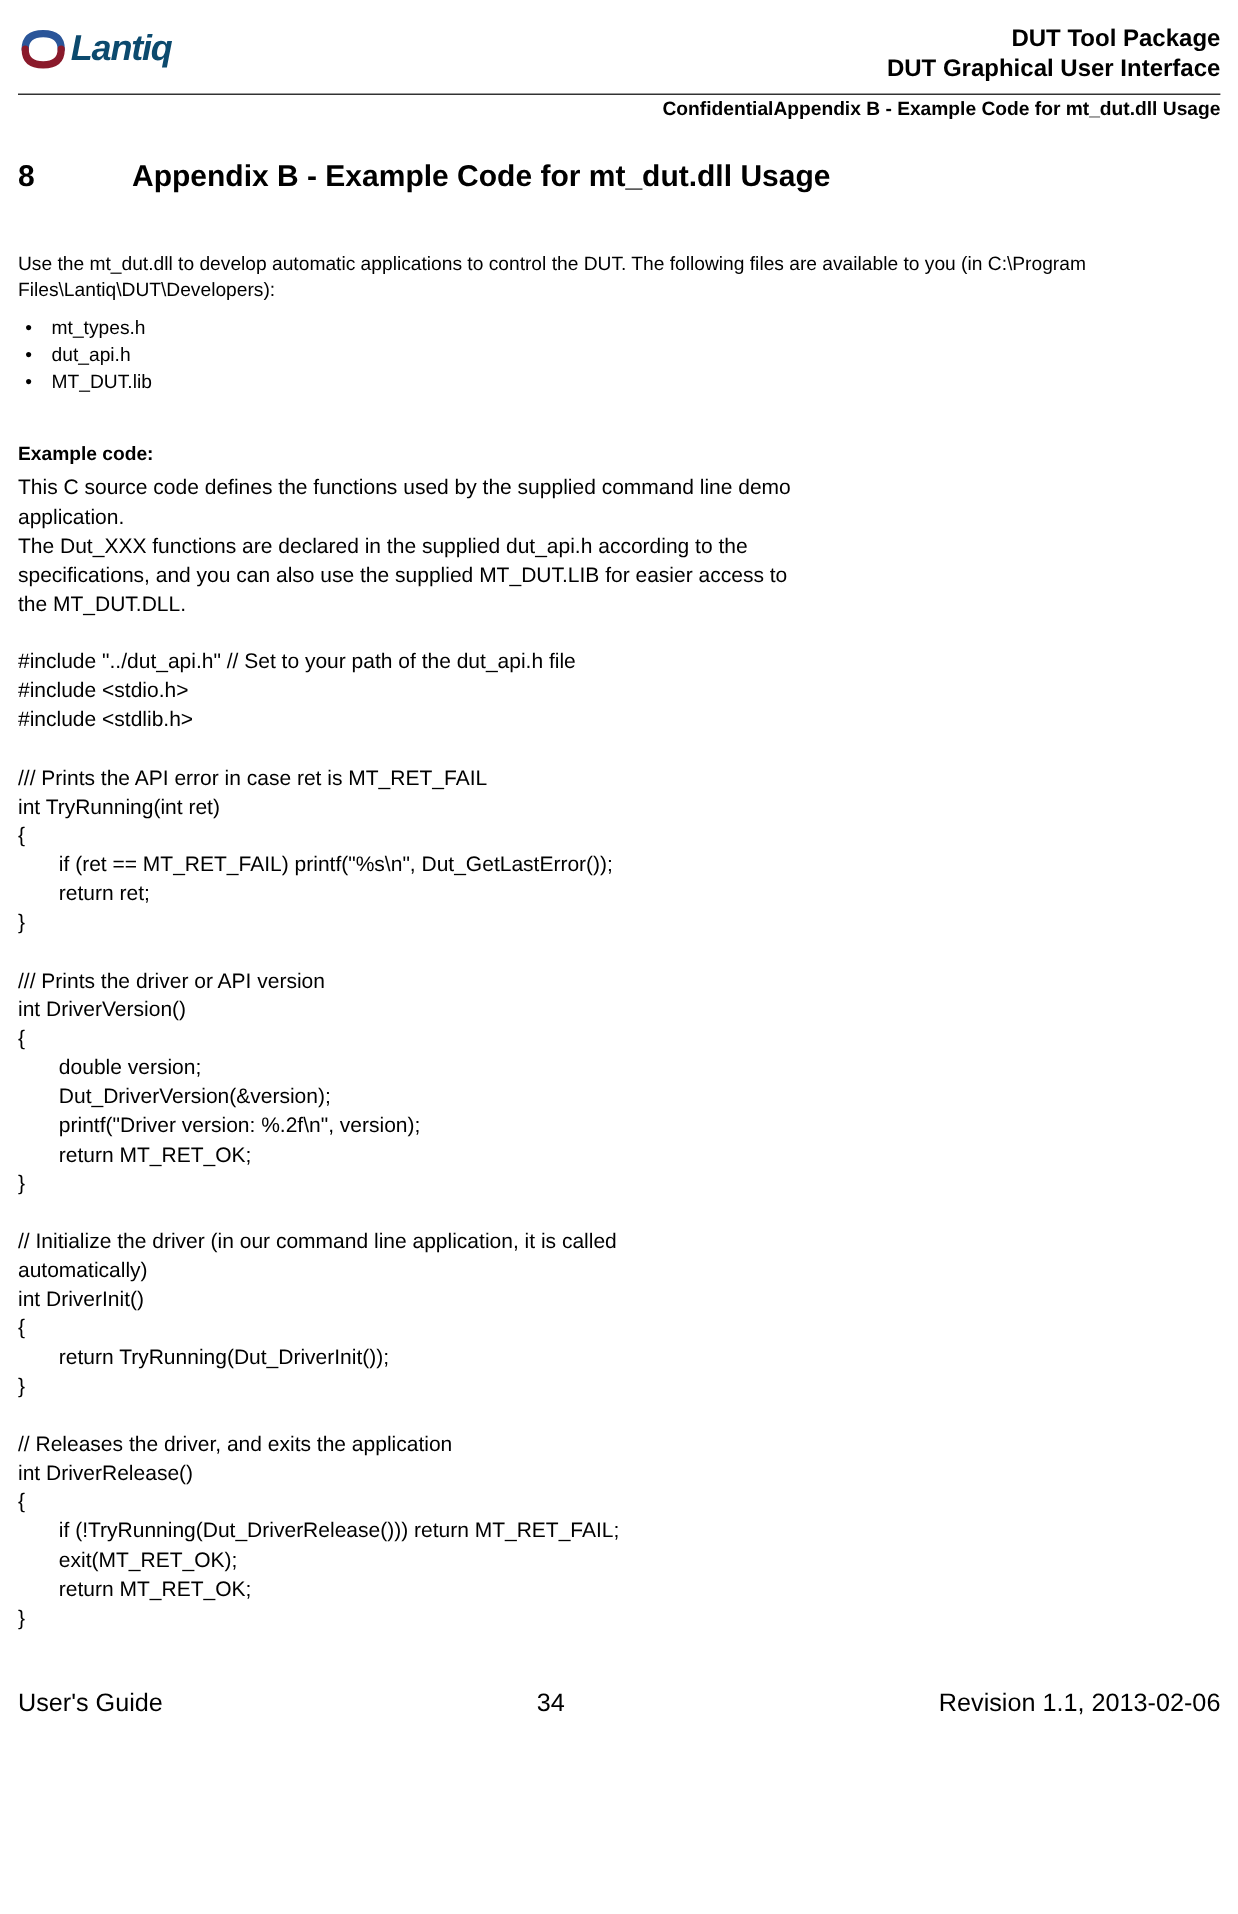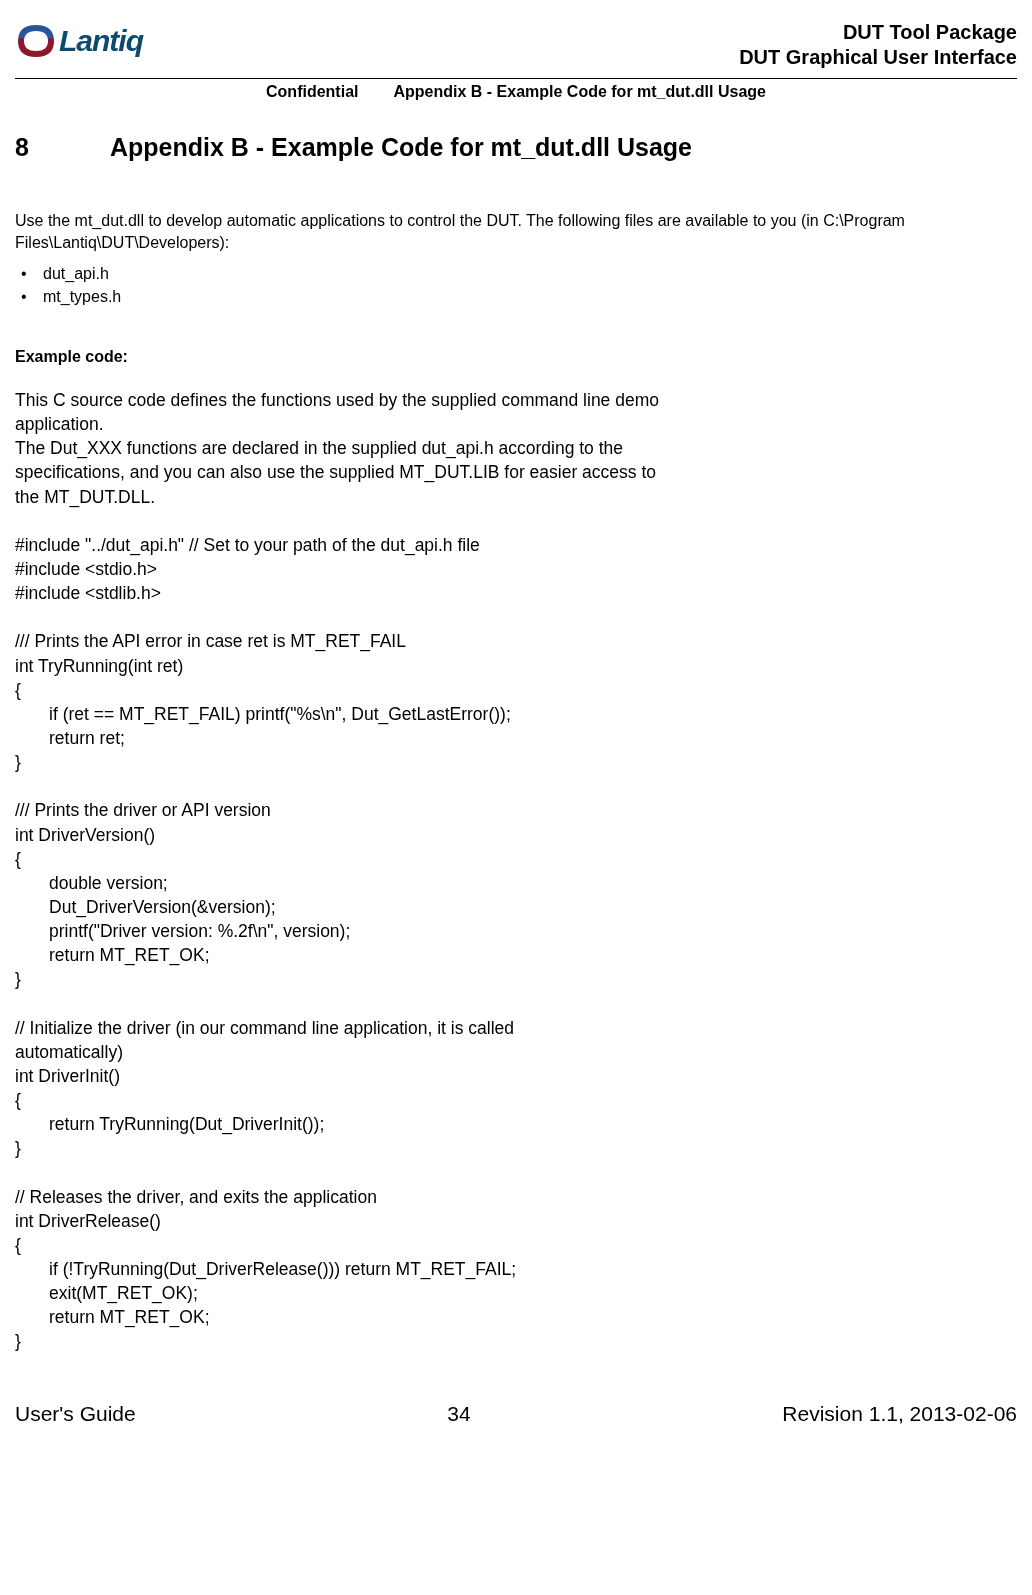--- a/index.html
+++ b/index.html
@@ -37,25 +37,24 @@
       font-size: 20px;
       line-height: 1.25;
     }
     .hr-line {
       border: none;
       border-top: 1.5px solid #000;
       margin: 8px 0 4px 0;
     }
     .sub-header {
       display: flex;
-      justify-content: center;
+      justify-content: flex-end;
       font-weight: bold;
       font-size: 16px;
       margin-bottom: 32px;
-      gap: 35px;
     }
     .section-heading {
       display: flex;
       align-items: baseline;
       font-size: 25px;
       font-weight: bold;
       margin-bottom: 6px;
     }
     .section-number {
       width: 95px;
@@ -78,21 +77,21 @@
       line-height: 1.4;
     }
     .bullet-list li::before {
       content: "•";
       position: absolute;
       left: 6px;
     }
     .example-label {
       font-weight: bold;
       font-size: 16px;
-      margin-bottom: 22px;
+      margin-bottom: 6px;
     }
     .code-block {
       font-family: Liberation Sans, sans-serif;
       font-size: 17.5px;
       line-height: 1.38;
       white-space: pre;
       margin: 0;
     }
     .footer {
       display: flex;
@@ -128,22 +127,23 @@
 </div>
 
 <div class="section-heading">
   <span class="section-number">8</span>
   <span>Appendix B - Example Code for mt_dut.dll Usage</span>
 </div>
 
 <div class="intro-text">Use the mt_dut.dll to develop automatic applications to control the DUT. The following files are available to you (in C:\Program Files\Lantiq\DUT\Developers):</div>
 
 <ul class="bullet-list">
+  <li>mt_types.h</li>
   <li>dut_api.h</li>
-  <li>mt_types.h</li>
+  <li>MT_DUT.lib</li>
 </ul>
 
 <div class="example-label">Example code:</div>
 
 <pre class="code-block">This C source code defines the functions used by the supplied command line demo
 application.
 The Dut_XXX functions are declared in the supplied dut_api.h according to the
 specifications, and you can also use the supplied MT_DUT.LIB for easier access to
 the MT_DUT.DLL.
 

